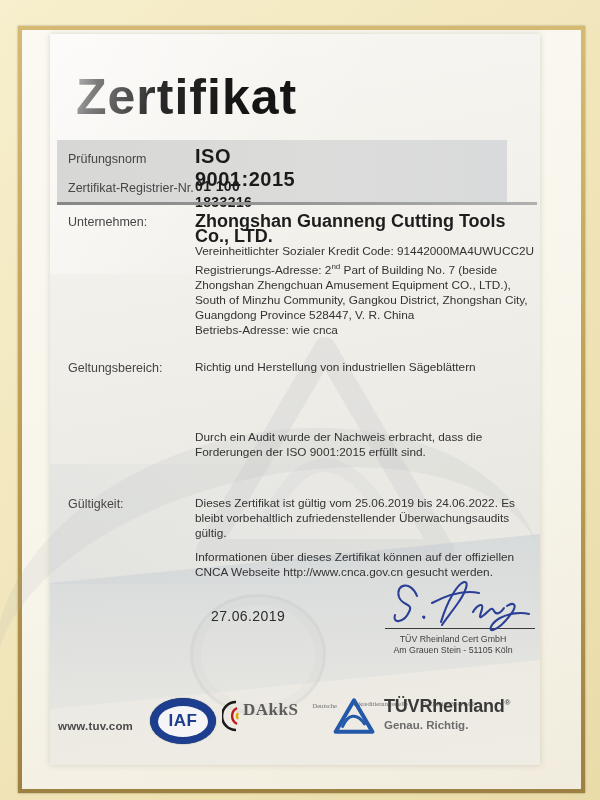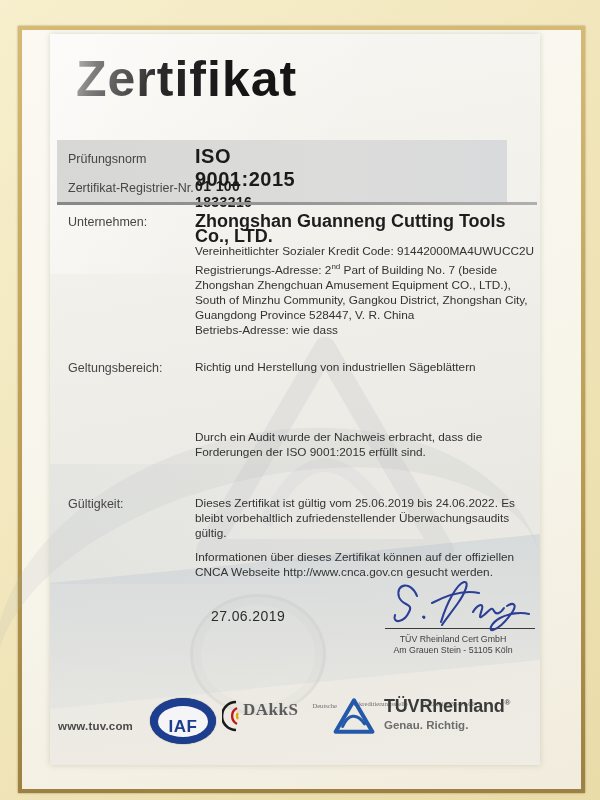--- a/index.html
+++ b/index.html
@@ -31,21 +31,21 @@
     clip-path:polygon(0 28%,100% 0,100% 72%,0 100%);pointer-events:none;}
   .reflect-soft{position:absolute;left:0;top:430px;width:100%;height:120px;
     background:linear-gradient(100deg,rgba(205,210,215,.25),rgba(205,210,215,0) 70%);pointer-events:none;}
   .wm-triangle{position:absolute;left:145px;top:300px;opacity:.5;pointer-events:none;}
   .wm-swoosh{position:absolute;left:-60px;top:400px;width:560px;height:340px;border-radius:50%;
     border-top:44px solid rgba(168,174,180,.14);transform:rotate(-14deg);pointer-events:none;}
   .wm-seal{position:absolute;left:140px;top:560px;width:130px;height:115px;border-radius:50%;
     border:3px solid rgba(140,140,140,.12);box-shadow:inset 0 0 0 8px rgba(150,150,150,.05);pointer-events:none;}
 
   .title{
-    position:absolute;left:26px;top:16px;font-size:50px;font-weight:700;letter-spacing:1px;
+    position:absolute;left:26px;top:34px;font-size:50px;font-weight:700;letter-spacing:1px;
     background:linear-gradient(105deg,#b8b8b8 0%,#7e7e7e 10%,#2a2a2a 38%,#151515 70%);
     -webkit-background-clip:text;background-clip:text;color:transparent;
   }
   .band{
     position:absolute;left:7px;top:106px;width:450px;height:62px;
     background:linear-gradient(90deg,#d7d7d6 0%,#dcdcdb 60%,#d9dadb 100%);
   }
   .band-row{position:absolute;left:11px;}
   .divider{position:absolute;left:7px;top:168px;width:480px;height:3px;
     background:linear-gradient(90deg,#878787,#9b9b9b 60%,#b0b0b0);}
@@ -60,21 +60,21 @@
   .sig-wrap{position:absolute;left:335px;top:548px;width:150px;}
   .sig-line{border-bottom:1.6px solid #3a3a3a;height:46px;}
   .sig-svg{position:absolute;left:2px;top:-6px;}
   .issuer{position:absolute;left:318px;top:600px;width:170px;text-align:center;
     font-size:8.8px;line-height:11px;color:#3f3f3f;}
   .footer{position:absolute;left:0;top:658px;width:100%;height:72px;}
   .site{position:absolute;left:8px;top:28px;font-size:11.5px;color:#4a4a4a;font-weight:700;letter-spacing:.2px;}
   .iaf{position:absolute;left:100px;top:6px;width:66px;height:46px;background:#1d3d8f;border-radius:50%;
     display:flex;align-items:center;justify-content:center;box-shadow:0 0 1px #123;}
   .iaf-inner{width:50px;height:31px;background:#f5f5f8;border-radius:50%;
-    display:flex;align-items:flex-end;justify-content:center;font-size:17px;font-weight:700;color:#1d3d8f;letter-spacing:.5px;}
+    display:flex;align-items:center;justify-content:center;font-size:17px;font-weight:700;color:#1d3d8f;letter-spacing:.5px;}
   .dakks{position:absolute;left:172px;top:8px;display:flex;gap:3px;}
   .dakks-col{display:flex;flex-direction:row;font-family:Liberation Serif, serif;}
   .dakks-name{font-size:17px;font-weight:700;color:#5c5c5c;letter-spacing:.5px;}
   .dakks-sub{font-size:6.6px;line-height:7.6px;color:#6f6f6f;margin-top:2px;margin-left:14px;}
   .tuvlogo{position:absolute;left:283px;top:4px;display:flex;gap:9px;align-items:flex-start;}
   .tuv-col{display:flex;flex-direction:column;}
   .tuv-brand{font-size:18px;font-weight:800;color:#3a3a3a;letter-spacing:-.2px;}
   .tuv-brand sup{font-size:8px;color:#555;}
   .tuv-tag{font-size:11.5px;font-weight:700;color:#6d6d6d;margin-top:2px;}
 </style>
@@ -112,21 +112,21 @@
   <div class="divider"></div>
 
   <div class="sec-label" style="top:181px;">Unternehmen:</div>
   <div class="sec-body" style="top:180px;">
     <div class="company-name">Zhongshan Guanneng Cutting Tools Co., LTD.</div>
     <div>Vereinheitlichter Sozialer Kredit Code: 91442000MA4UWUCC2U</div>
     <div><span>Registrierungs-Adresse: 2</span><sup>nd</sup><span> Part of Building No. 7 (beside</span></div>
     <div>Zhongshan Zhengchuan Amusement Equipment CO., LTD.),</div>
     <div>South of Minzhu Community, Gangkou District, Zhongshan City,</div>
     <div>Guangdong Province 528447, V. R. China</div>
-    <div>Betriebs-Adresse: wie dass</div>
+    <div>Betriebs-Adresse: wie cnca</div>
   </div>
 
   <div class="sec-label" style="top:327px;">Geltungsbereich:</div>
   <div class="sec-body" style="top:326px;">Richtig und Herstellung von industriellen Sägeblättern</div>
 
   <div class="sec-body" style="top:396px;width:335px;">Durch ein Audit wurde der Nachweis erbracht, dass die Forderungen der ISO 9001:2015 erfüllt sind.</div>
 
   <div class="sec-label" style="top:463px;">Gültigkeit:</div>
   <div class="sec-body" style="top:462px;width:338px;">Dieses Zertifikat ist gültig vom 25.06.2019 bis 24.06.2022. Es bleibt vorbehaltlich zufriedenstellender Überwachungsaudits gültig.</div>
   <div class="sec-body" style="top:516px;width:345px;">Informationen über dieses Zertifikat können auf der offiziellen CNCA Webseite http://www.cnca.gov.cn gesucht werden.</div>

